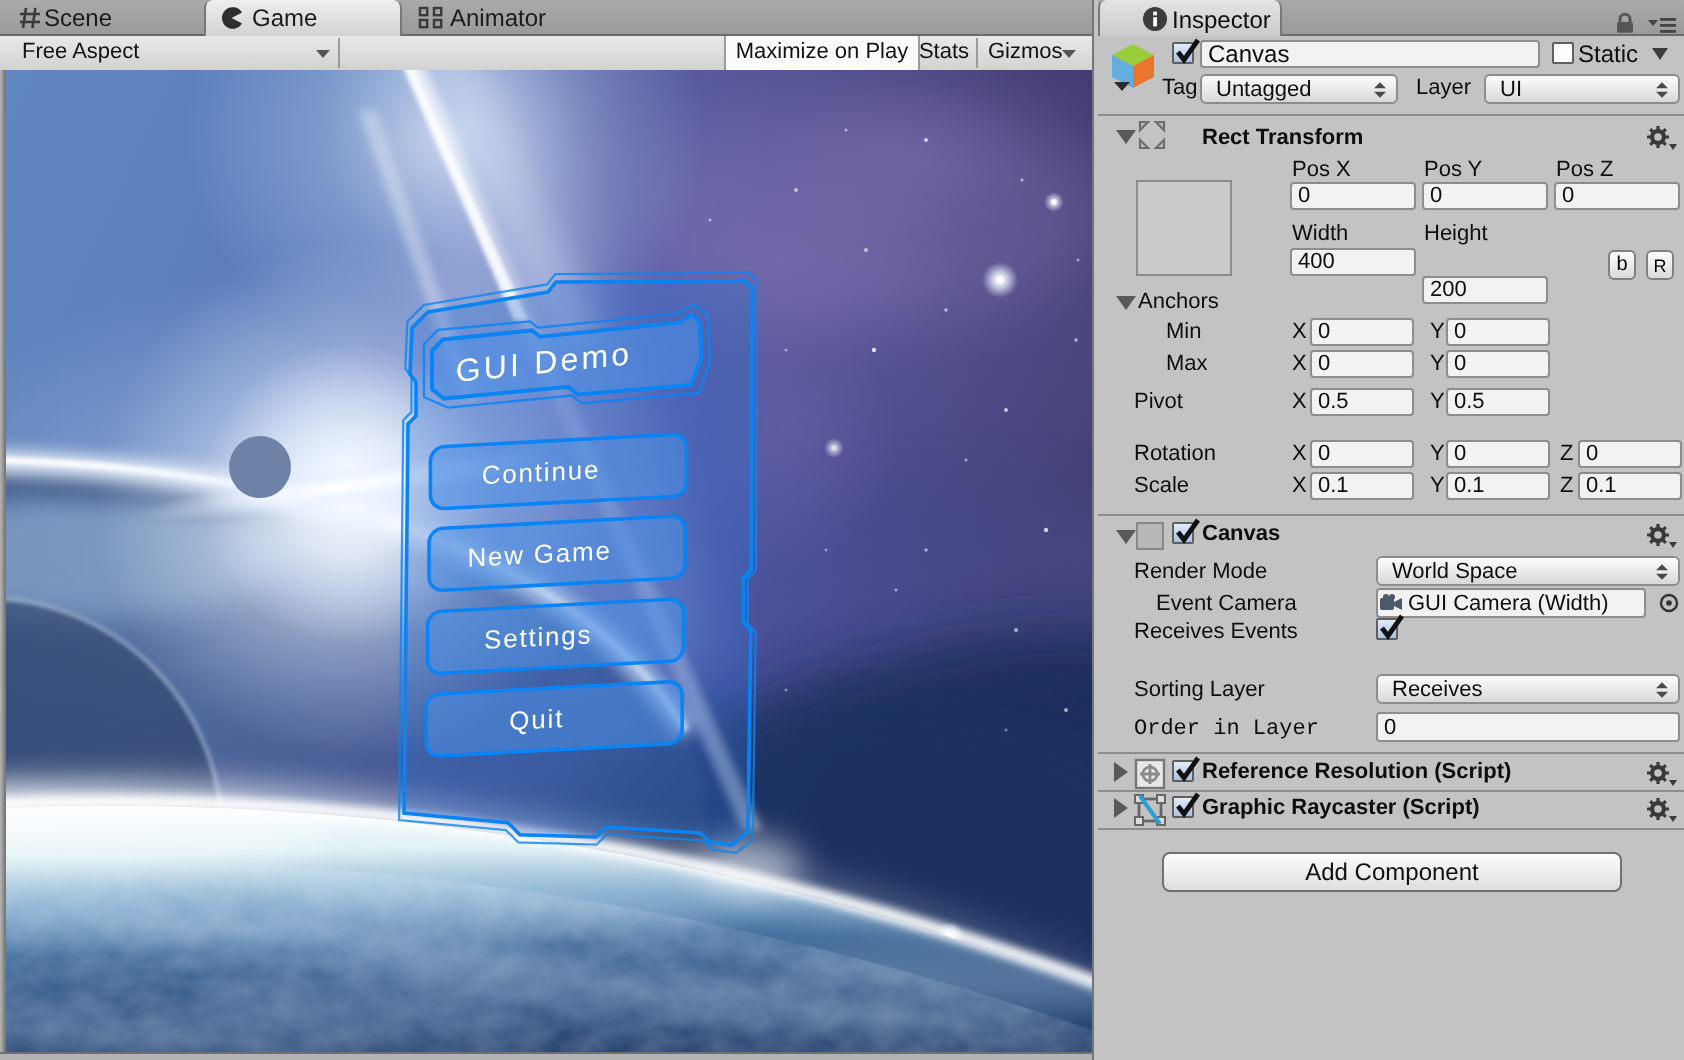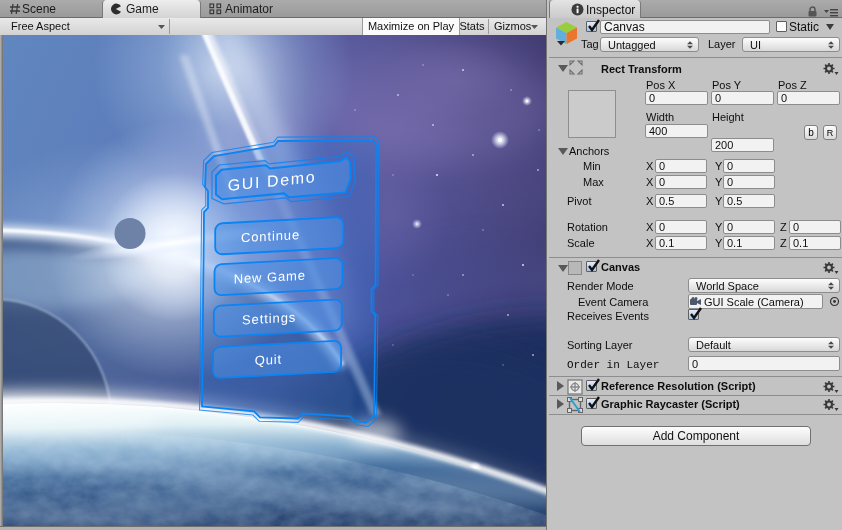--- a/index.html
+++ b/index.html
@@ -386,40 +386,40 @@
     </div>
 <div class="blbl" style="left:52px;top:261px;">Canvas</div>
 <div class="lbl" style="left:18px;top:280px;">Render Mode</div>
 <div class="drop" style="left:139px;top:278px;width:152px;">
       <span class="droptxt">World Space</span>
  <svg class="updown" viewBox="0 0 7 9">
         <path d="M0 3.5 L3.5 0 L7 3.5 Z M0 5.5 L3.5 9 L7 5.5 Z" fill="#4a4a4a"></path>
       </svg>
     </div>
 <div class="lbl" style="left:29px;top:296px;">Event Camera</div>
-<div class="fld" style="left:139px;top:294px;width:135px;height:15px;padding-left:15px;line-height:14px;">GUI Scale (Camera)</div>
+<div class="fld" style="left:139px;top:294px;width:135px;height:15px;padding-left:15px;line-height:14px;">GUI Camera (Width)</div>
 <svg class="abs" style="left:141px;top:297px;" width="11" height="9" viewBox="0 0 11 9">
  <rect x="0" y="2" width="7" height="6" rx="1" fill="#4a5a6a"></rect>
  <polygon points="7,4 11,2 11,8 7,6" fill="#4a5a6a"></polygon>
  <circle cx="3" cy="1.5" r="1.5" fill="#4a5a6a"></circle>
       <circle cx="6" cy="1.5" r="1.5" fill="#4a5a6a"></circle>
 </svg>
 <svg class="abs" style="left:280px;top:296px;" width="11" height="11" viewBox="0 0 11 11">
  <circle cx="5.5" cy="5.5" r="4" fill="none" stroke="#333" stroke-width="1.2"></circle>
  <circle cx="5.5" cy="5.5" r="1.4" fill="#333"></circle>
 </svg>
 <div class="lbl" style="left:18px;top:310px;">Receives Events</div>
 <div class="chk" style="left:139px;top:309px;">
       <svg width="14" height="16" viewBox="0 0 14 16">
         <path d="M2 9 L5 13 L12 3" stroke="#111" stroke-width="2.4" fill="none"></path>
       </svg>
     </div>
 <div class="lbl" style="left:18px;top:339px;">Sorting Layer</div>
 <div class="drop" style="left:139px;top:337px;width:152px;">
-      <span class="droptxt">Default</span>
+      <span class="droptxt">Receives</span>
  <svg class="updown" viewBox="0 0 7 9">
         <path d="M0 3.5 L3.5 0 L7 3.5 Z M0 5.5 L3.5 9 L7 5.5 Z" fill="#4a4a4a"></path>
       </svg>
     </div>
 <div class="lbl" style="left:18px;top:359px;font-family:Liberation Mono, monospace;">Order in Layer</div>
 <div class="fld" style="left:139px;top:356px;width:152px;height:15px;line-height:14px;">0</div>
 
 <div class="sep" style="top:376px;"></div>
 <div class="trir" style="left:8px;top:381px;"></div>
 <svg class="abs" style="left:18px;top:379px;" width="16" height="16" viewBox="0 0 16 16">

